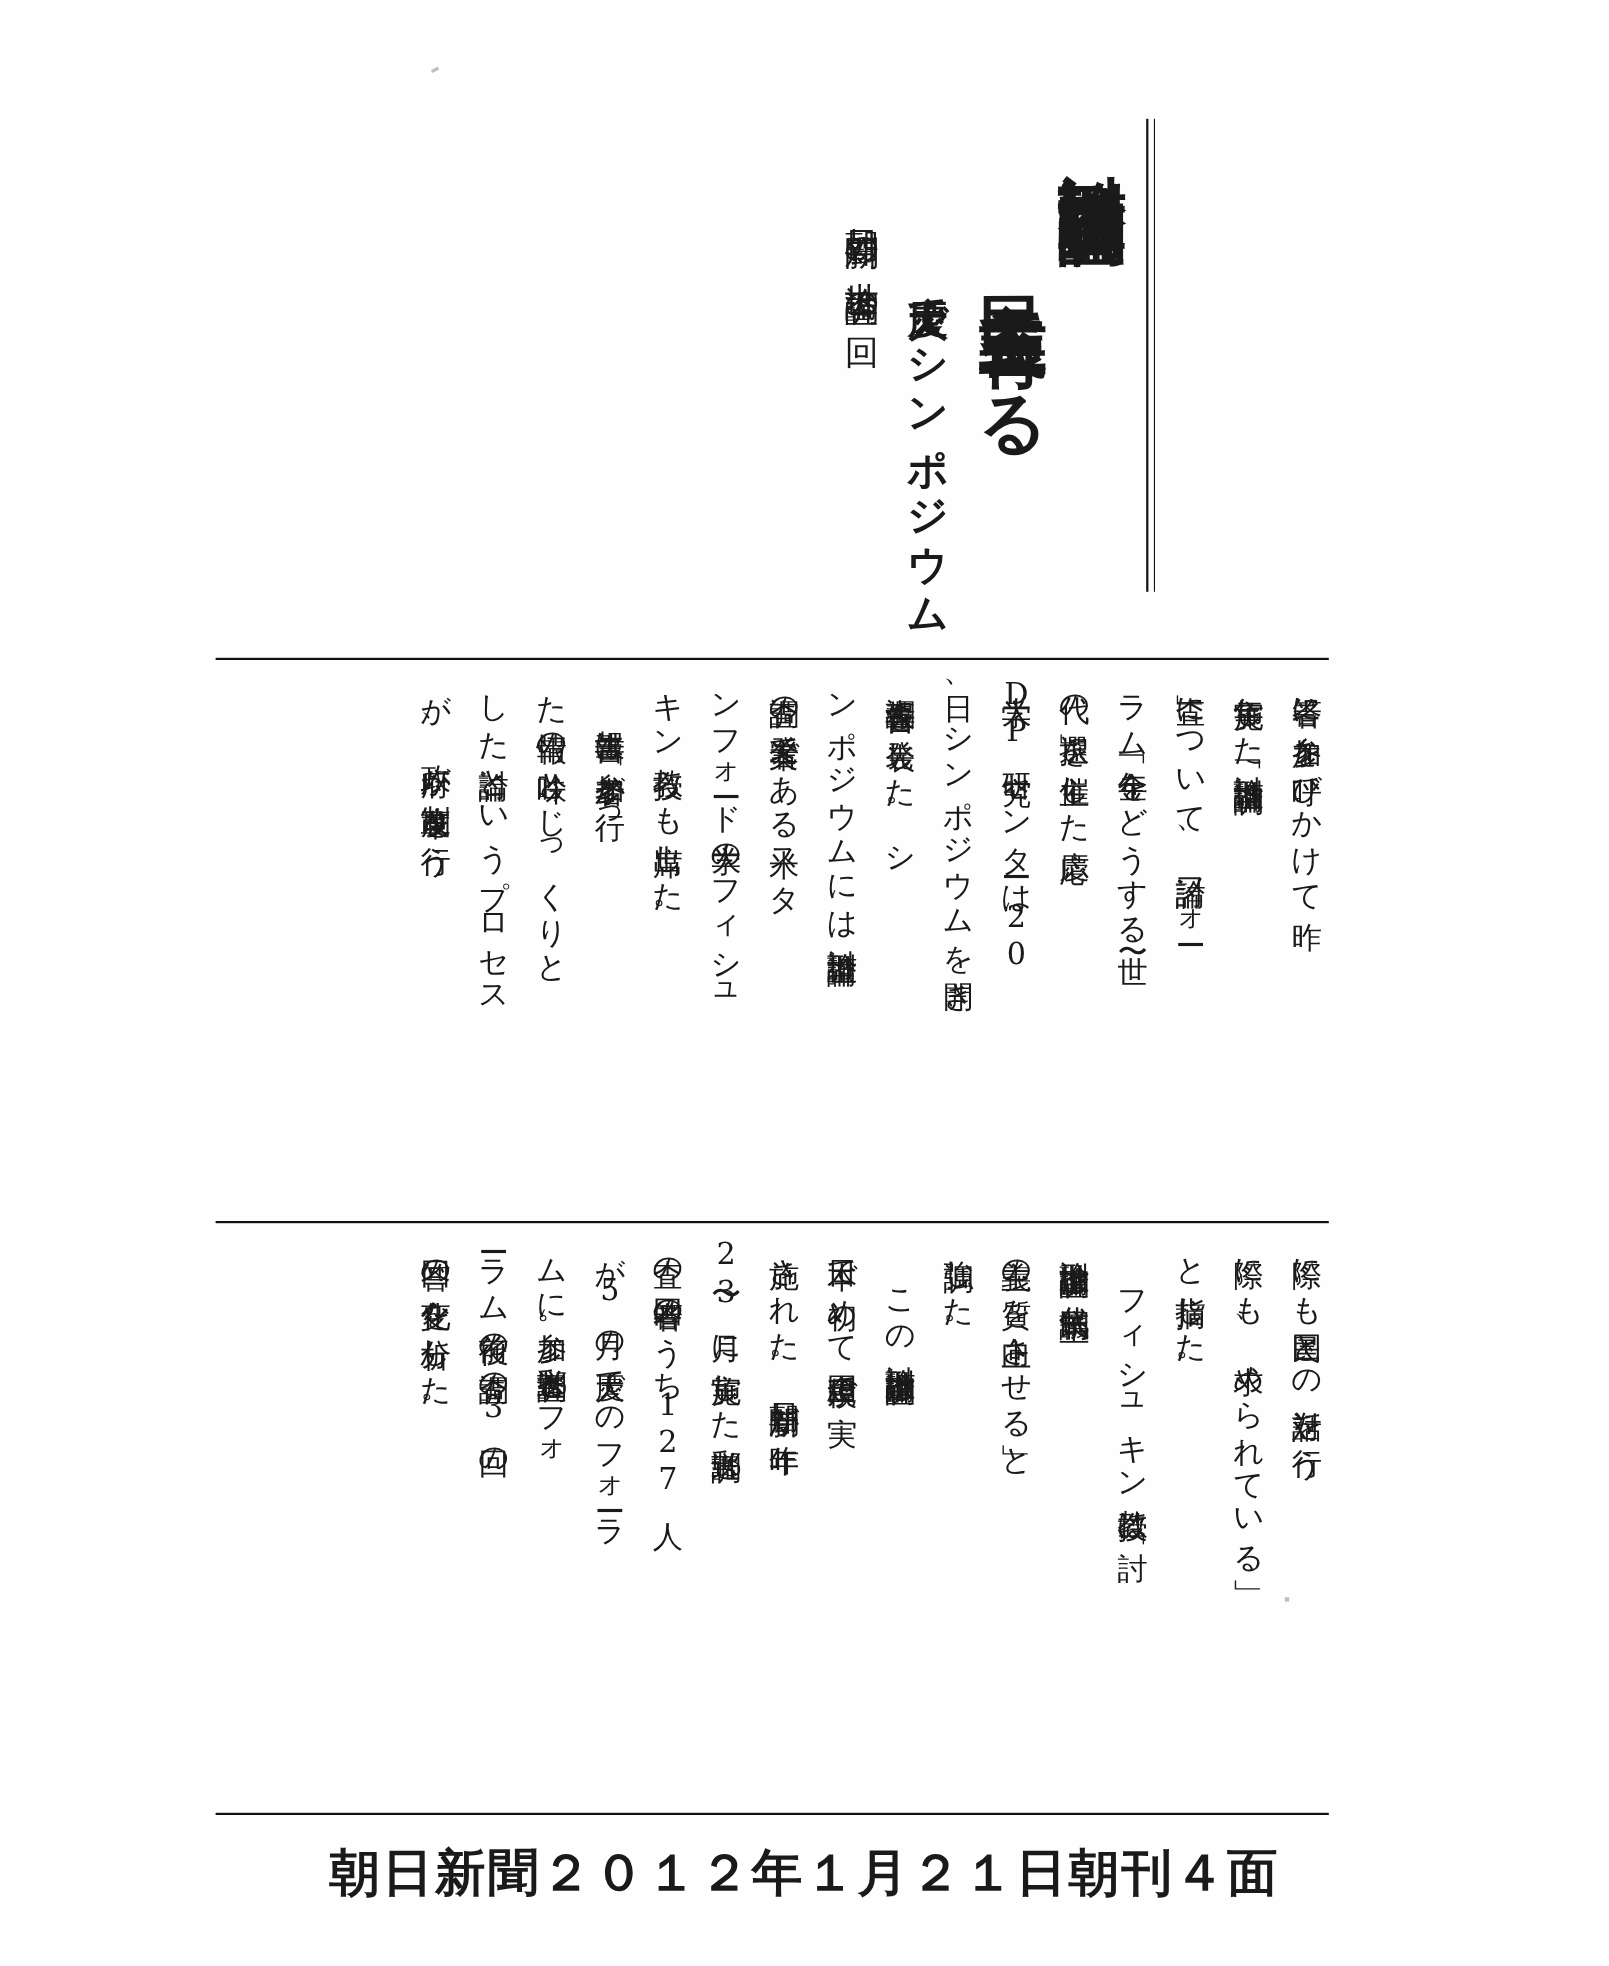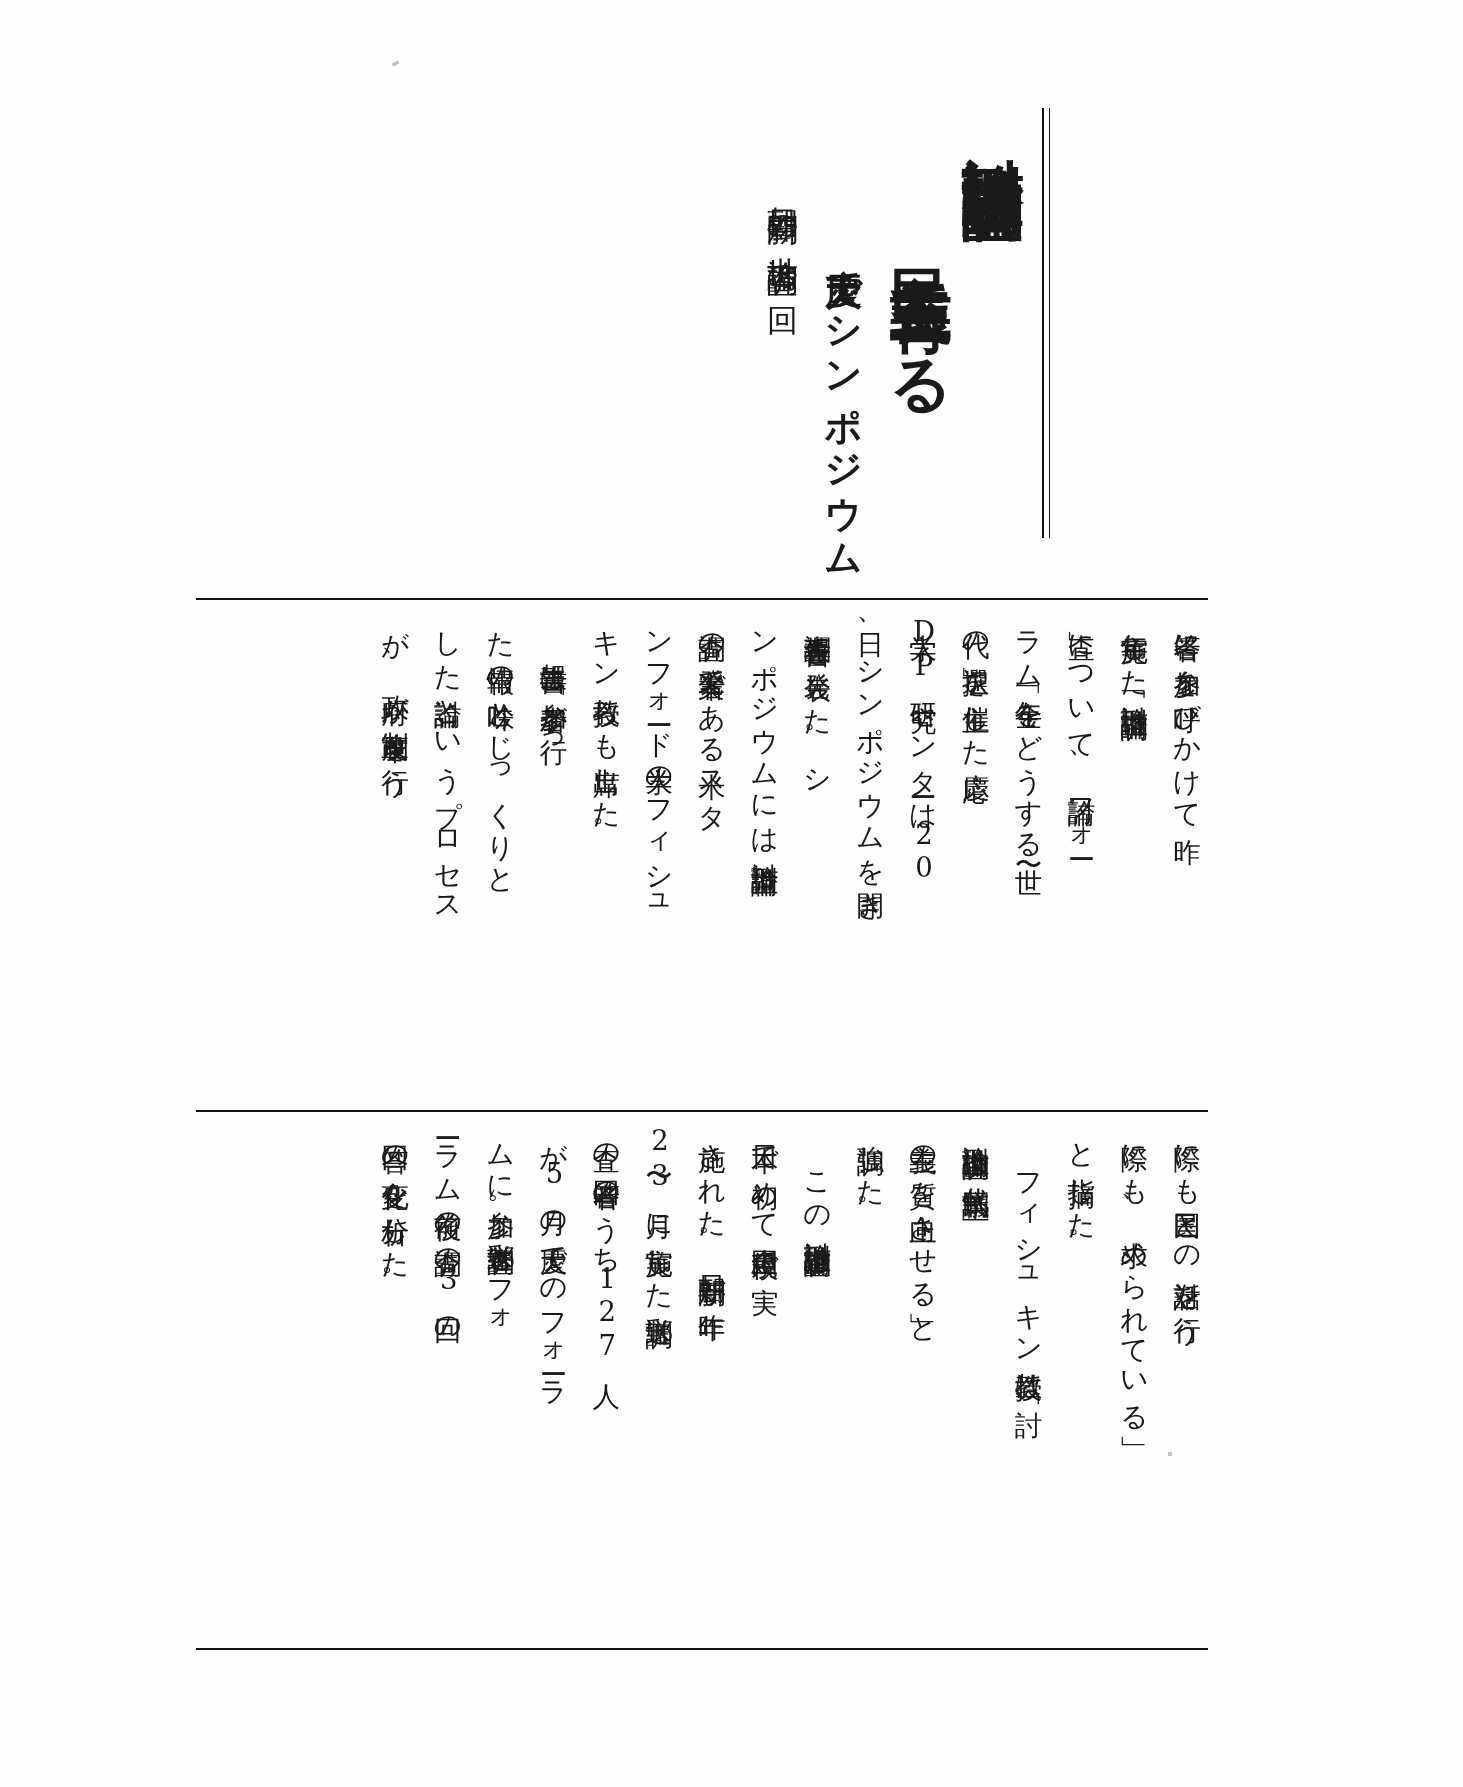--- a/index.html
+++ b/index.html
@@ -205,14 +205,15 @@
     <div class="col">日本で初めて全国規模で実</div>
     <div class="col">施された。朝日新聞が昨年</div>
     <div class="col">2〜3月に実施した郵送調</div>
     <div class="col">査の回答者のうち127人</div>
     <div class="col">が5月の慶大でのフォーラ</div>
     <div class="col">ムに参加。郵送調査とフォ</div>
     <div class="col">ーラム前後の調査の3回の</div>
     <div class="col">回答の変化を分析した。</div>
   </div>
 
+  <div class="caption">朝日新聞２０１２年１月２１日朝刊４面</div>
 
 </div>
 
 </body></html>

